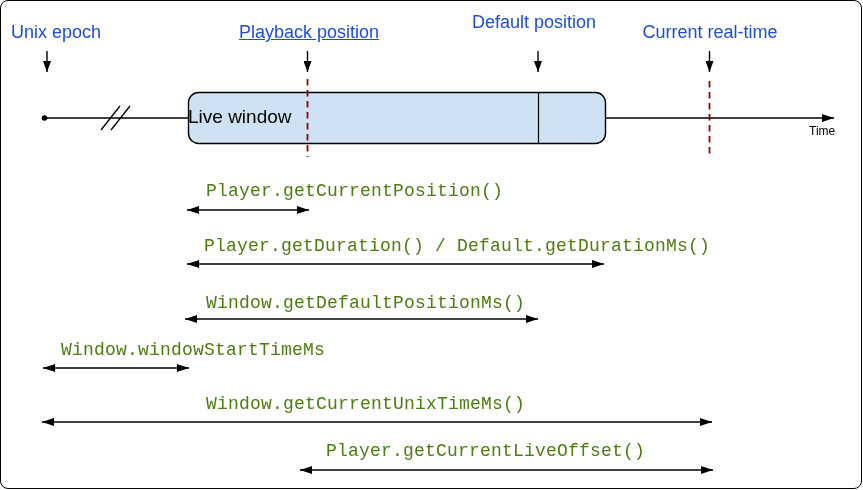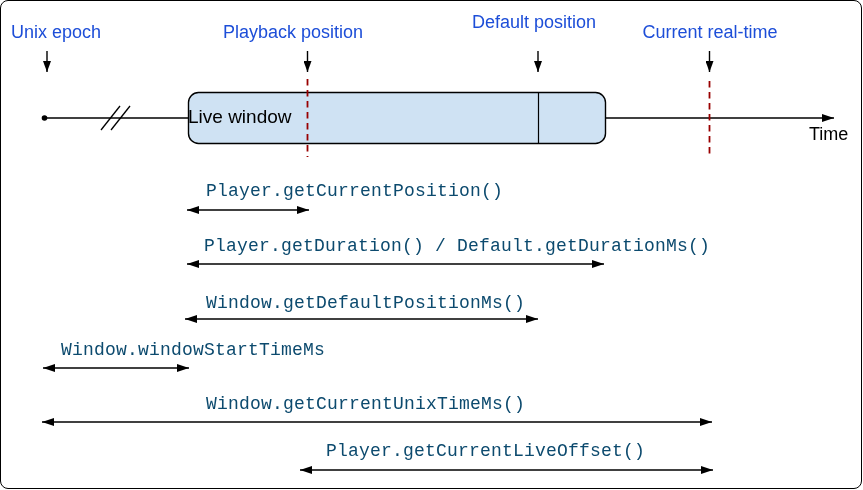--- a/index.html
+++ b/index.html
@@ -23,36 +23,36 @@
     color: #1d4ed8;
   }
   .lbl.centered { transform: translateX(-50%); }
   .mono {
     position: absolute;
     white-space: nowrap;
     font-family: "Liberation Mono", "DejaVu Sans Mono", monospace;
     font-size: 18px;
     letter-spacing: 0.2px;
     line-height: 1.05;
-    color: #0c4a6e;
+    color: #4d7c0f;
   }
   .window-label {
     position: absolute;
     left: 187px;
     top: 106px;
     width: 418px;
     text-align: left;
     font-size: 19px;
     line-height: 1.1;
   }
   .time-label {
     position: absolute;
     left: 808px;
     top: 123px;
-    font-size: 18px;
+    font-size: 12px;
   }
 </style>
 </head>
 <body>
 
 <div class="frame">
 
   <svg class="layer" width="860" height="487" viewBox="0 0 860 487">
     <defs>
       <marker id="mr" markerUnits="userSpaceOnUse" markerWidth="12" markerHeight="8" refX="12" refY="4" orient="0">
@@ -93,21 +93,21 @@
       <line x1="186" y1="209" x2="308" y2="209" marker-start="url(#ml)" marker-end="url(#mr)"></line>
       <line x1="186" y1="263" x2="603" y2="263" marker-start="url(#ml)" marker-end="url(#mr)"></line>
       <line x1="184" y1="318" x2="537" y2="318" marker-start="url(#ml)" marker-end="url(#mr)"></line>
       <line x1="42" y1="367" x2="188" y2="367" marker-start="url(#ml)" marker-end="url(#mr)"></line>
       <line x1="41" y1="421" x2="711" y2="421" marker-start="url(#ml)" marker-end="url(#mr)"></line>
       <line x1="299" y1="469" x2="712" y2="469" marker-start="url(#ml)" marker-end="url(#mr)"></line>
     </g>
   </svg>
 
   <div class="lbl" style="left:10px; top:22px;">Unix epoch</div>
-  <div class="lbl centered" style="left:292px; top:22px;">Playback position</div>
+  <div class="lbl centered" style="left:308px; top:22px;text-decoration:underline;">Playback position</div>
   <div class="lbl centered" style="left:533px; top:12px;">Default position</div>
   <div class="lbl centered" style="left:709px; top:22px;">Current real-time</div>
 
   <div class="window-label">Live window</div>
   <div class="time-label">Time</div>
 
   <div class="mono" style="left:205px; top:181px;">Player.getCurrentPosition()</div>
   <div class="mono" style="left:203px; top:236px;">Player.getDuration() / Default.getDurationMs()</div>
   <div class="mono" style="left:205px; top:293px;">Window.getDefaultPositionMs()</div>
   <div class="mono" style="left:60px; top:340px;">Window.windowStartTimeMs</div>

